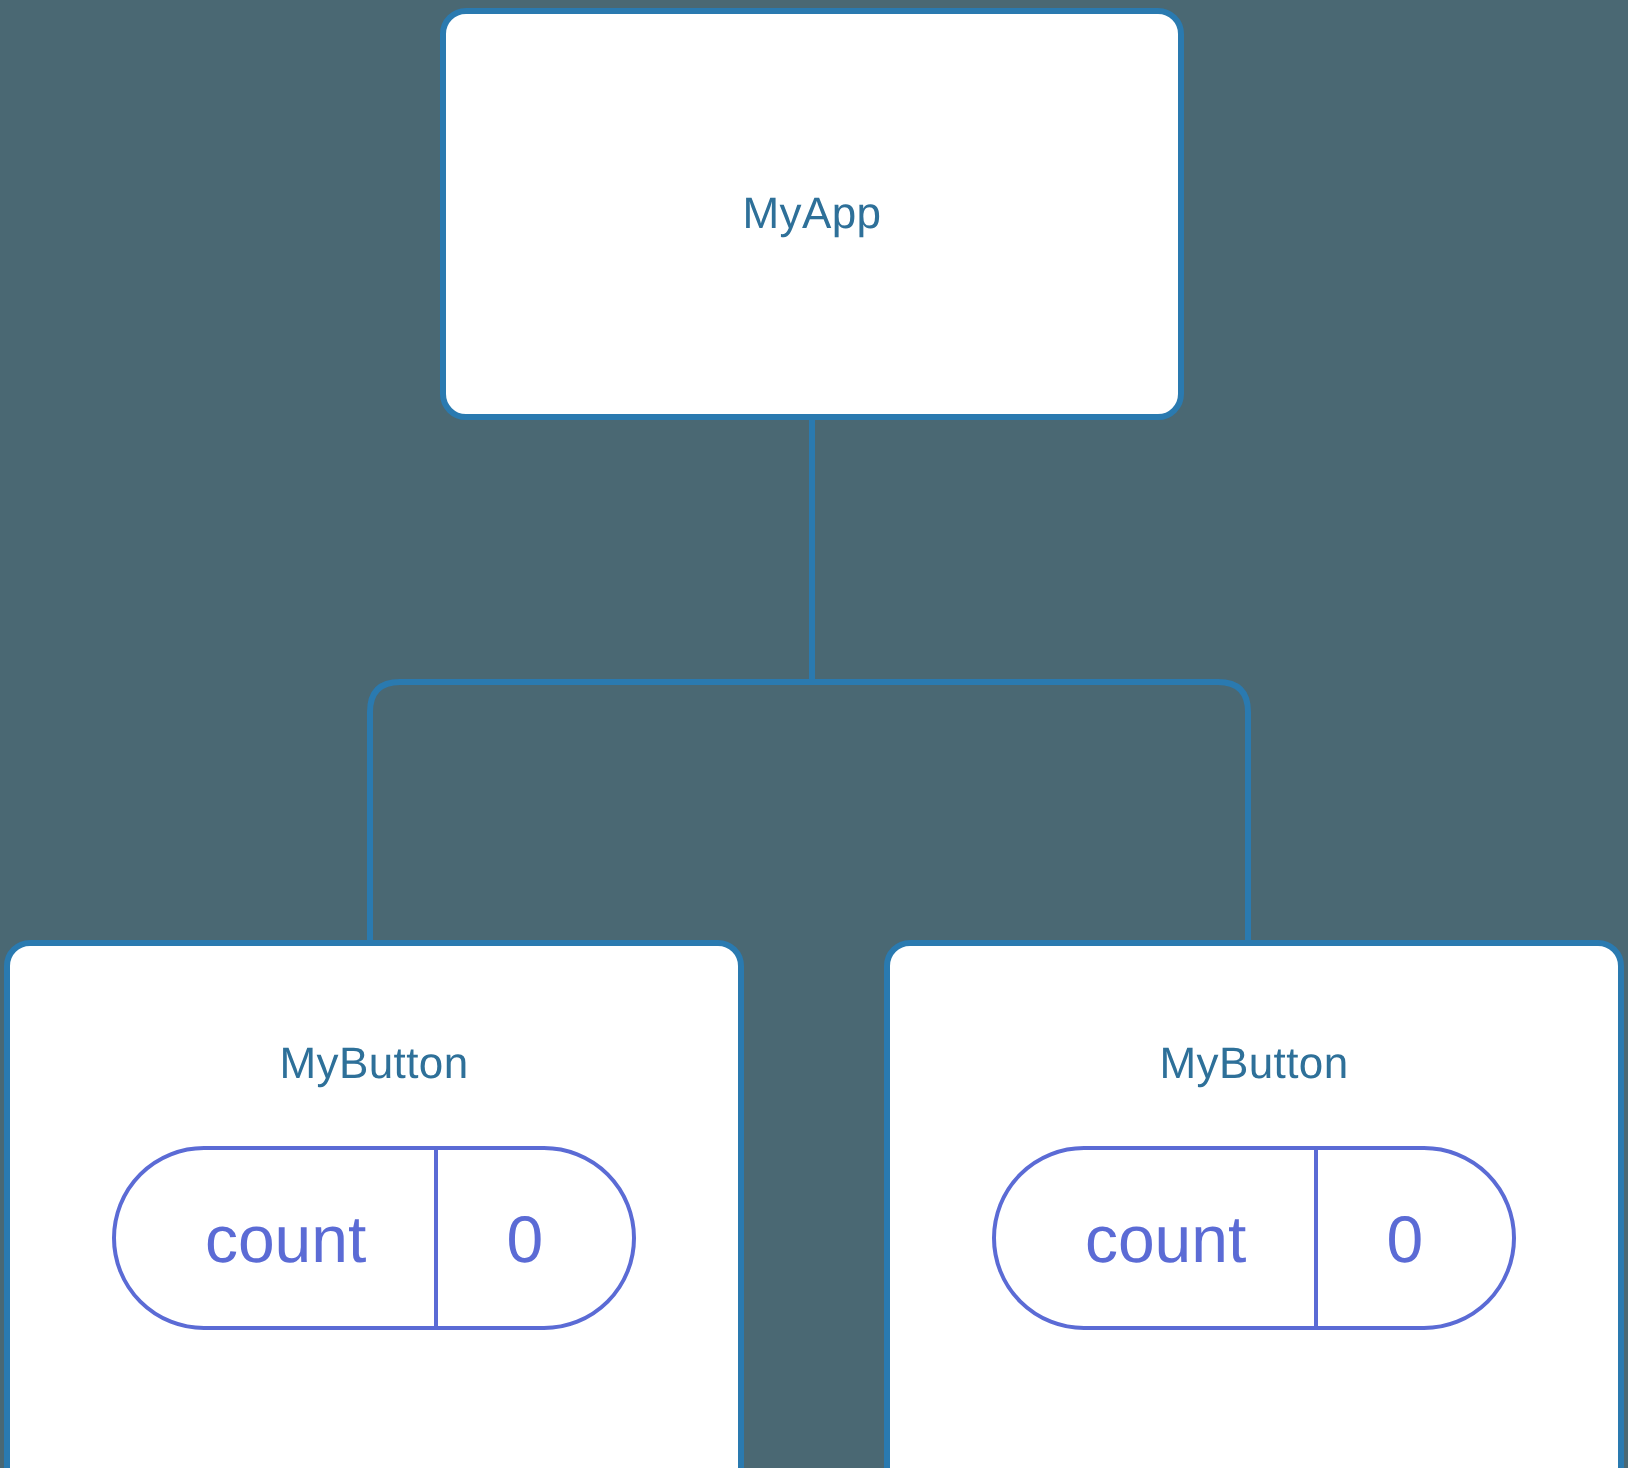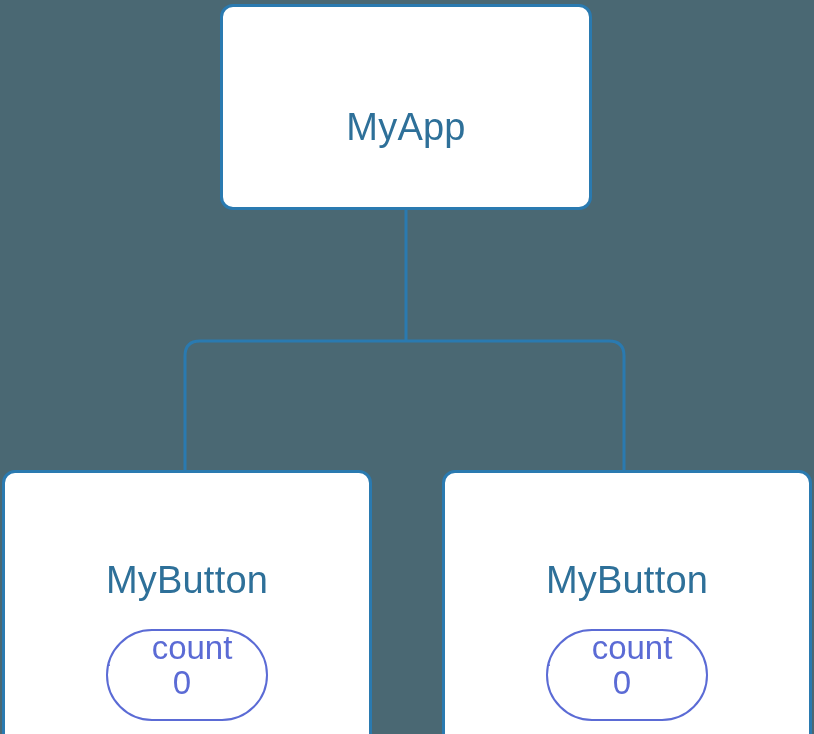--- a/index.html
+++ b/index.html
@@ -37,26 +37,25 @@
     background: #ffffff;
     border: 3px solid #2a7ab0;
     border-radius: 13px;
     box-sizing: border-box;
     display: flex;
     flex-direction: column;
     align-items: center;
   }
   .node-title {
     color: #2e7099;
-    font-size: 38px;
+    font-size: 22px;
     font-weight: 400;
     letter-spacing: 0.2px;
     line-height: 1;
     white-space: nowrap;
-    margin-top: 40px;
   }
 
   
   #node-root {
     left: 220px;
     top: 4px;
     width: 372px;
     height: 206px;
     justify-content: center;
   }
@@ -75,21 +74,20 @@
   .state-pill {
     margin-top: 30px;
     display: flex;
     align-items: stretch;
     border: 2px solid #5b6bd5;
     border-radius: 999px;
     height: 92px;
     box-sizing: border-box;
     background: #ffffff;
     overflow: hidden;
-    flex-direction: column;
   }
   .pill-key {
     display: flex;
     align-items: center;
     justify-content: center;
     padding: 0 34px 0 44px;
     color: #5b6bd5;
     font-size: 33px;
     line-height: 1;
     white-space: nowrap;

